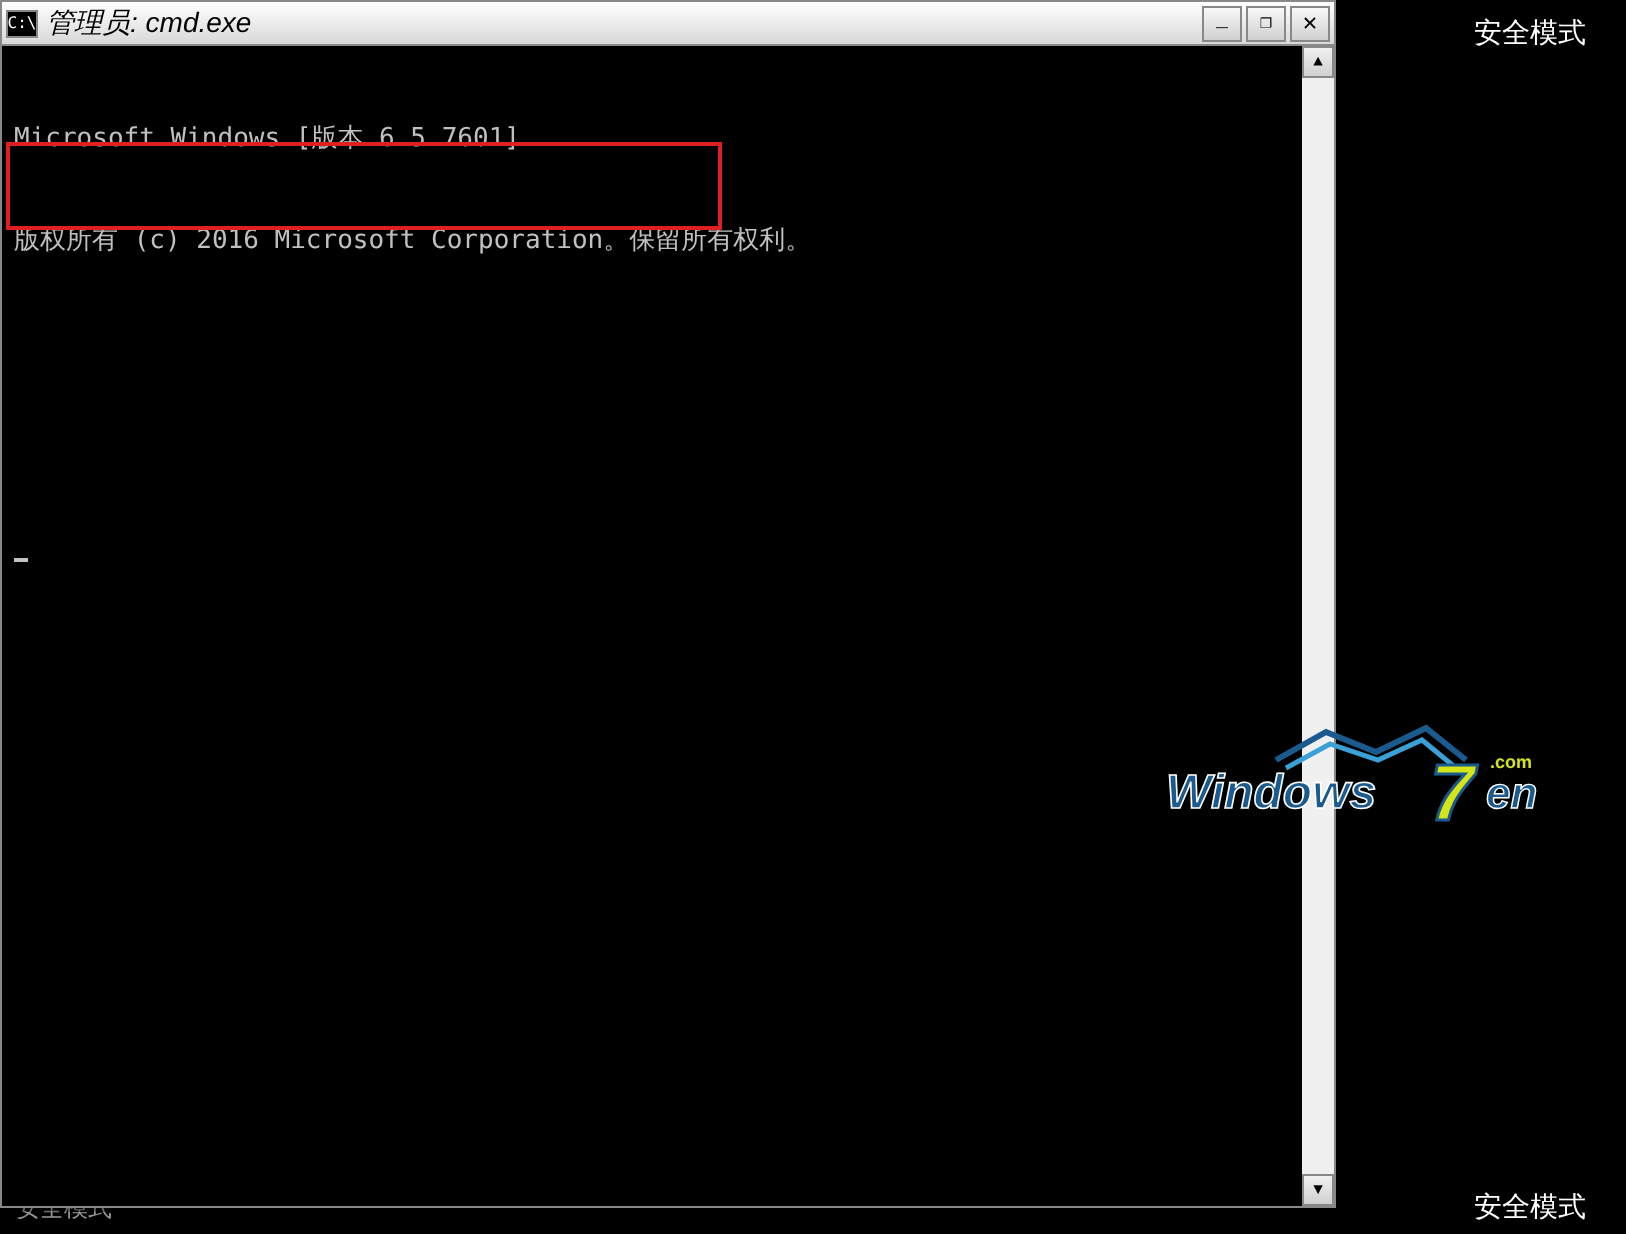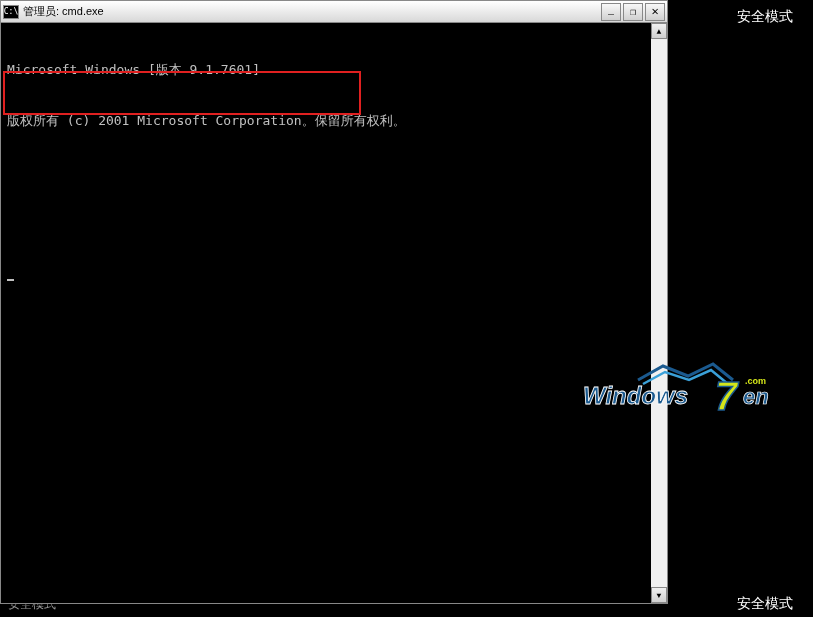--- a/index.html
+++ b/index.html
@@ -61,22 +61,23 @@
       align-items: center;
       justify-content: center;
       color: #fff;
       font-size: 8px;
       font-family: "Consolas", monospace;
       border: 1px solid #888;
     }
     .titlebar-text {
       flex: 1;
       font-family: "SimSun", "Microsoft YaHei", sans-serif;
-      font-size: 11px;
+      font-size: 14px;
       color: #000;
+      font-style: italic;
     }
     .titlebar-buttons {
       display: flex;
       gap: 2px;
     }
     .titlebar-btn {
       width: 20px;
       height: 18px;
       background: linear-gradient(to bottom, #f8f8f8, #d0d0d0);
       border: 1px solid #888;
@@ -176,22 +177,22 @@
     </div>
     <div class="titlebar-text">管理员: cmd.exe</div>
     <div class="titlebar-buttons">
       <div class="titlebar-btn">_</div>
       <div class="titlebar-btn">❐</div>
       <div class="titlebar-btn close-btn">✕</div>
     </div>
   </div>
   <div class="terminal-area">
     <div class="terminal-content">
-      <span class="term-line">Microsoft Windows [版本 9.1.7601]</span>
-      <span class="term-line">版权所有 (c) 2001 Microsoft Corporation。保留所有权利。</span>
+      <span class="term-line">Microsoft Windows [版本 6.5.7601]</span>
+      <span class="term-line">版权所有 (c) 2016 Microsoft Corporation。保留所有权利。</span>
       <span class="term-line"></span>
       <span class="term-line"></span>
       <span class="term-line"></span>
       <span class="term-line"><span class="cursor-block"></span></span>
       <div class="highlight-box" id="hlbox" style="top: 48px; left: 2px; width: 358px; height: 44px;"></div>
     </div>
     <div class="scrollbar">
       <div class="scroll-btn">▲</div>
       <div class="scroll-track"></div>
       <div class="scroll-btn">▼</div>

